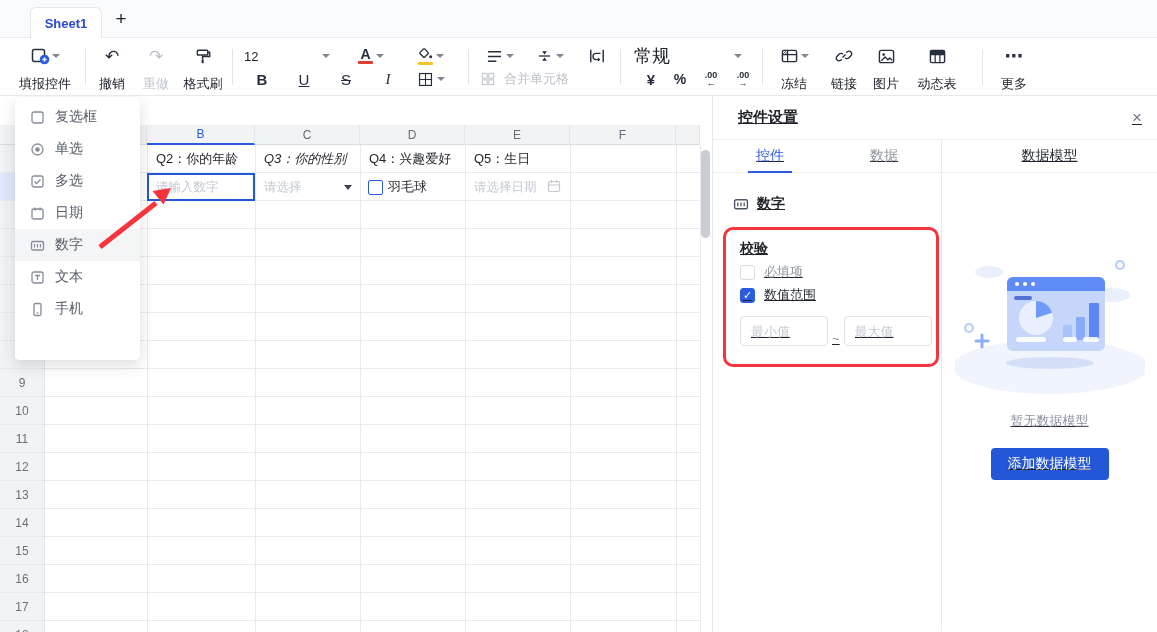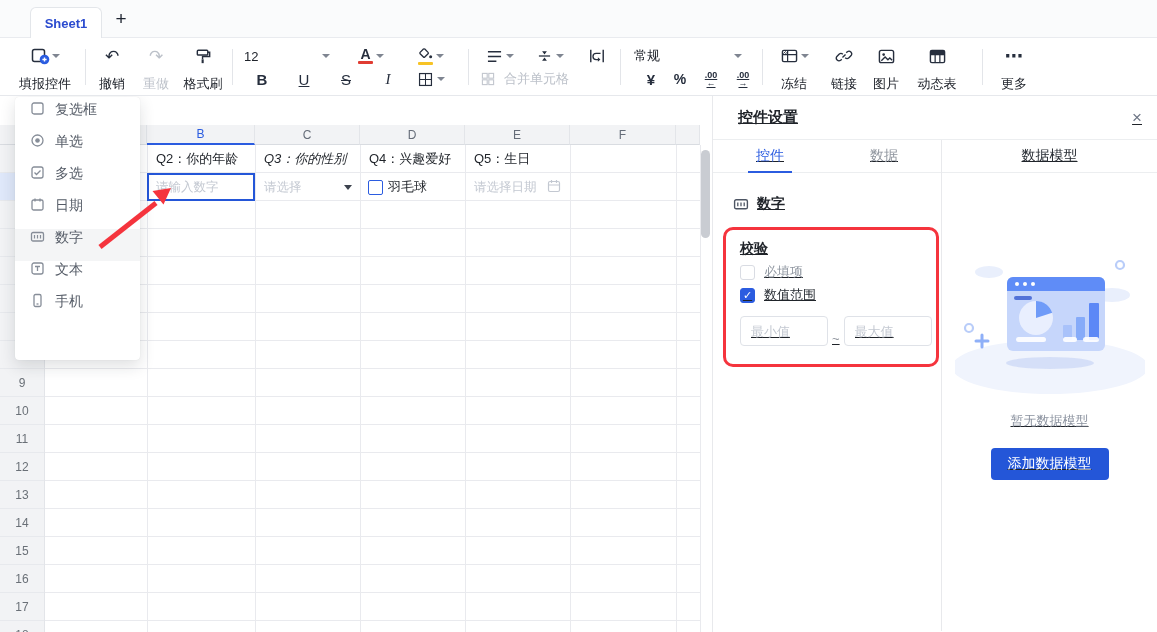--- a/index.html
+++ b/index.html
@@ -34,24 +34,24 @@
   .caret{width:0;height:0;border-left:4px solid transparent;border-right:4px solid transparent;border-top:4px solid #7f8591;display:inline-block;}
   .glyph{font-size:17px;line-height:17px;}
   .fsz{font-size:13px;color:#20242c;}
   .fx{display:inline-flex;flex-direction:column;align-items:center;line-height:10px;}
   .fx .top{font-size:14px;font-weight:bold;}
   .fx .bar{width:15px;height:3px;margin-top:2px;border-radius:1px;}
   .bld{font-size:15px;font-weight:bold;}
   .unl{font-size:15px;text-decoration:underline;}
   .stk{font-size:15px;text-decoration:line-through;}
   .itl{font-size:15px;font-style:italic;font-family:"Liberation Serif","DejaVu Serif",serif;}
-  .numfmt{font-size:13px;color:#20242c;display:flex;align-items:center;justify-content:space-between;width:100%;}
+  .numfmt{font-size:18px;color:#20242c;display:flex;align-items:center;justify-content:space-between;width:100%;}
   .cursym{font-size:15px;font-weight:bold;} .pctsym{font-size:14px;font-weight:bold;}
   .dec{display:inline-flex;flex-direction:column;align-items:center;line-height:8px;font-weight:bold;}
-  .dec i{font-style:normal;font-size:9px;text-decoration:underline;} .dec .ar{font-size:9px;}
+  .dec i{font-style:normal;font-size:9px;} .dec .ar{font-size:9px;}
   .mergetxt{font-size:13px;color:#bcc1c9;margin-left:5px;white-space:nowrap;}
   .moredots{font-size:18px;font-weight:bold;letter-spacing:1px;color:#262e3d;line-height:14px;}
 
   
   .main{position:relative;height:536px;display:flex;}
   .sheet{position:relative;width:712px;height:536px;background:#fff;overflow:hidden;}
 
   .colheaders{position:absolute;left:0;top:29px;height:20px;width:712px;}
   .ch{position:absolute;top:0;height:20px;background:var(--header-bg);border-right:1px solid #e3e5e9;border-bottom:1px solid #d9dce1;
     display:flex;align-items:center;justify-content:center;font-size:12px;color:#666d79;}
@@ -72,21 +72,21 @@
     line-height:24px;font-size:12.5px;color:var(--placeholder);padding-left:7px;}
   .selarrow{position:absolute;width:0;height:0;border-left:4.5px solid transparent;border-right:4.5px solid transparent;border-top:5px solid #3c424d;}
   .cbx{position:absolute;width:15px;height:15px;border:1.5px solid var(--accent);border-radius:2px;background:#fff;}
   .calicon{position:absolute;color:var(--placeholder);}
 
   .vscroll{position:absolute;left:701px;top:54px;width:9px;height:88px;border-radius:5px;background:#c9ccd2;}
 
   
   .menu{position:absolute;left:15px;top:1px;width:125px;height:263px;background:#fff;z-index:5;border-radius:4px;
     box-shadow:0 6px 16px rgba(31,35,41,.14),0 0 1px rgba(31,35,41,.12);padding-top:4px;}
-  .mitem{height:32px;display:flex;padding-left:15px;gap:10px;cursor:pointer;}
+  .mitem{height:32px;display:flex;align-items:center;padding-left:15px;gap:10px;cursor:pointer;}
   .mitem.active{background:#f4f5f6;}
   .mitem .mlabel{font-size:14px;color:#545b66;}
   .mitem svg{flex:0 0 auto;}
 
   .arrowsvg{position:absolute;left:0;top:0;z-index:6;pointer-events:none;}
 
   
   .panel{position:relative;width:445px;height:536px;background:#fff;border-left:1px solid var(--border);text-decoration:underline;}
   .phead{height:44px;display:flex;align-items:center;justify-content:space-between;padding:0 15px 0 25px;border-bottom:1px solid #eceef0;}
   .ptitle{font-size:15px;font-weight:bold;color:var(--text);}

